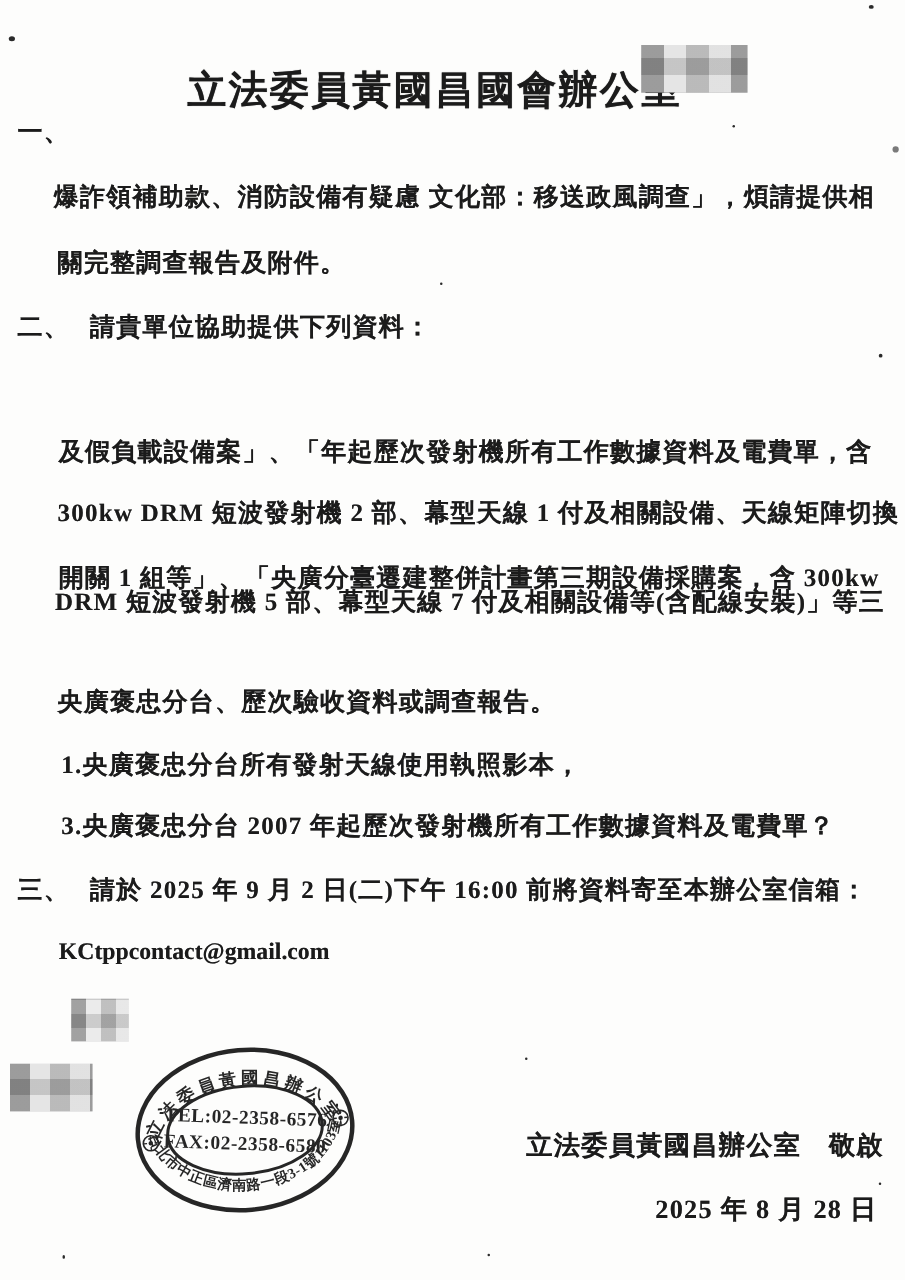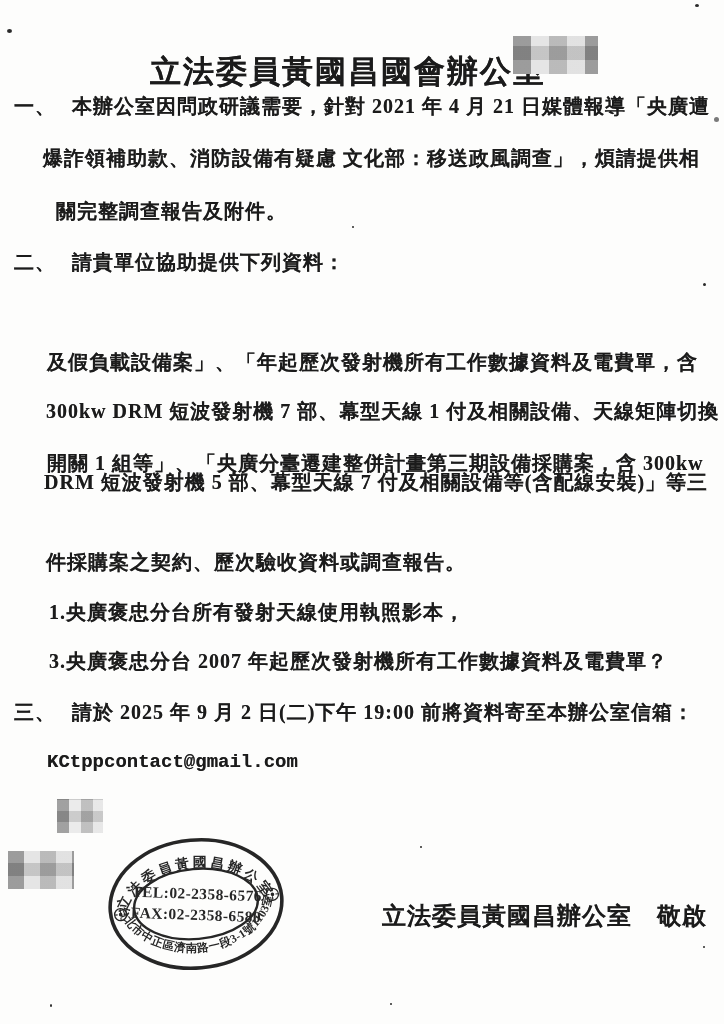--- a/index.html
+++ b/index.html
@@ -24,21 +24,21 @@
   .title{
     position:absolute;
     top:30px;left:150px;
     font-size:31px;
     font-weight:bold;
     letter-spacing:2px;
     white-space:nowrap;
     text-shadow:0 0 .6px rgba(0,0,0,.7);
   }
   .mono{
-    font-family:Liberation Mono, monospace;
+    font-family:Liberation Serif, serif;
     letter-spacing:0;
     font-size:19px;
   }
   .right{right:17px;left:auto;}
   
   .redact{
     position:absolute;
     background-color:#c9c9c9;
     background-image:
       repeating-linear-gradient(90deg,
@@ -65,36 +65,35 @@
 </style>
 </head>
 <body>
 
 <div class="page">
 
   <h1 class="title">立法委員黃國昌國會辦公室</h1>
   <div class="redact r-title"></div>
 
   <div class="line" style="top:92px;left:14px">一、</div>
-  <div class="line" style="top:92px;left:72px">本辦公室因問政研議需要，針對 2021 年 4 月 21 日媒體報導「央廣遭</div>
   <div class="line" style="top:144px;left:43px">爆詐領補助款、消防設備有疑慮 文化部：移送政風調查」，煩請提供相</div>
-  <div class="line" style="top:197px;left:56px">關完整調查報告及附件。</div>
+  <div class="line" style="top:197px;left:46px">關完整調查報告及附件。</div>
 
   <div class="line" style="top:248px;left:14px">二、</div>
   <div class="line" style="top:248px;left:72px">請貴單位協助提供下列資料：</div>
   <div class="line" style="top:348px;left:47px">及假負載設備案」、「年起歷次發射機所有工作數據資料及電費單，含</div>
-  <div class="line" style="top:397px;left:46px">300kw DRM 短波發射機 7 部、幕型天線 1 付及相關設備、天線矩陣切換</div>
+  <div class="line" style="top:397px;left:46px">300kw DRM 短波發射機 2 部、幕型天線 1 付及相關設備、天線矩陣切換</div>
   <div class="line" style="top:449px;left:47px">開關 1 組等」、「央廣分臺遷建整併計畫第三期設備採購案，含 300kw</div>
   <div class="line" style="top:468px;left:44px">DRM 短波發射機 5 部、幕型天線 7 付及相關設備等(含配線安裝)」等三</div>
-  <div class="line" style="top:548px;left:46px">件採購案之契約、歷次驗收資料或調查報告。</div>
+  <div class="line" style="top:548px;left:46px">央廣褒忠分台、歷次驗收資料或調查報告。</div>
   <div class="line" style="top:598px;left:49px">1.央廣褒忠分台所有發射天線使用執照影本，</div>
   <div class="line" style="top:647px;left:49px">3.央廣褒忠分台 2007 年起歷次發射機所有工作數據資料及電費單？</div>
 
   <div class="line" style="top:698px;left:14px">三、</div>
-  <div class="line" style="top:698px;left:72px">請於 2025 年 9 月 2 日(二)下午 19:00 前將資料寄至本辦公室信箱：</div>
+  <div class="line" style="top:698px;left:72px">請於 2025 年 9 月 2 日(二)下午 16:00 前將資料寄至本辦公室信箱：</div>
   <div class="line mono" style="top:748px;left:47px">KCtppcontact@gmail.com</div>
 
   <div class="redact r-small"></div>
   <div class="redact r-large"></div>
 
   <div class="stamp">
     <svg width="188" height="144" viewBox="0 0 188 144">
       <g transform="rotate(-5 93 69)" stroke="#161616" fill="none" opacity="0.93">
         <ellipse cx="93" cy="69" rx="86" ry="64" stroke-width="3.6"></ellipse>
         <ellipse cx="93" cy="69" rx="62" ry="35" stroke-width="2.4"></ellipse>
@@ -119,21 +118,22 @@
         </g>
         <g>
           <circle cx="170" cy="66" r="6" stroke-width="1.3"></circle>
           <circle cx="170" cy="66" r="1.8" fill="#161616" stroke="none"></circle>
           <path d="M 170,60.5 V 63 M 170,69 V 71.5 M 164.5,66 H 167 M 173,66 H 175.5" stroke-width="1.1"></path>
         </g>
       </g>
     </svg>
   </div>
 
-  <div class="line right" style="top:902px;font-size:24px">立法委員黃國昌辦公室　敬啟</div>
+  <div class="line right" style="top:902px;font-size:21px">立法委員黃國昌辦公室　敬啟</div>
+  <div class="line right" style="top:953px;right:22px;font-size:21px">2025 年 8 月 28 日</div>
 
   <div class="speck" style="left:7px;top:29px;width:5px;height:4px"></div>
   <div class="speck" style="left:695px;top:4px;width:4px;height:3px"></div>
   <div class="speck" style="left:714px;top:117px;width:5px;height:5px;background:#7a7a7a"></div>
   <div class="speck" style="left:352px;top:226px;width:2px;height:2px"></div>
   <div class="speck" style="left:586px;top:100px;width:2px;height:2px"></div>
   <div class="speck" style="left:703px;top:283px;width:3px;height:3px"></div>
   <div class="speck" style="left:420px;top:846px;width:2px;height:2px"></div>
   <div class="speck" style="left:50px;top:1004px;width:2px;height:3px"></div>
   <div class="speck" style="left:390px;top:1003px;width:2px;height:2px"></div>

